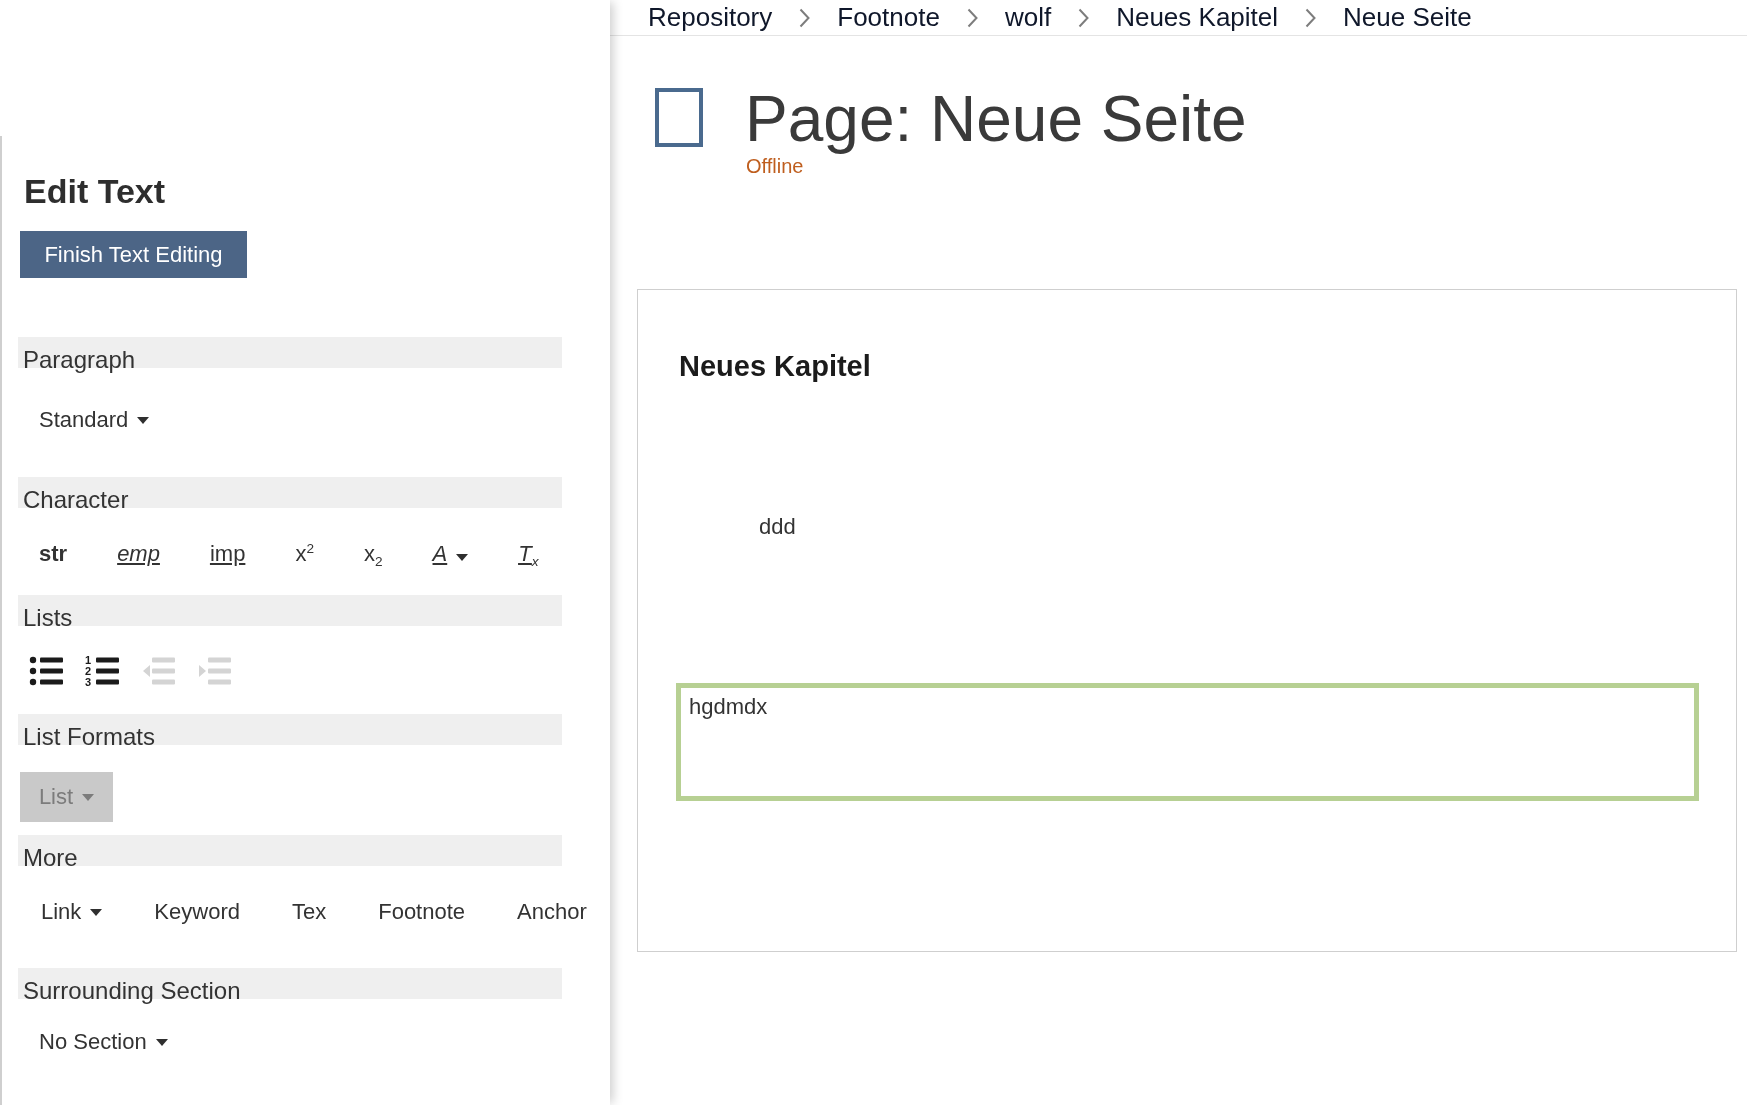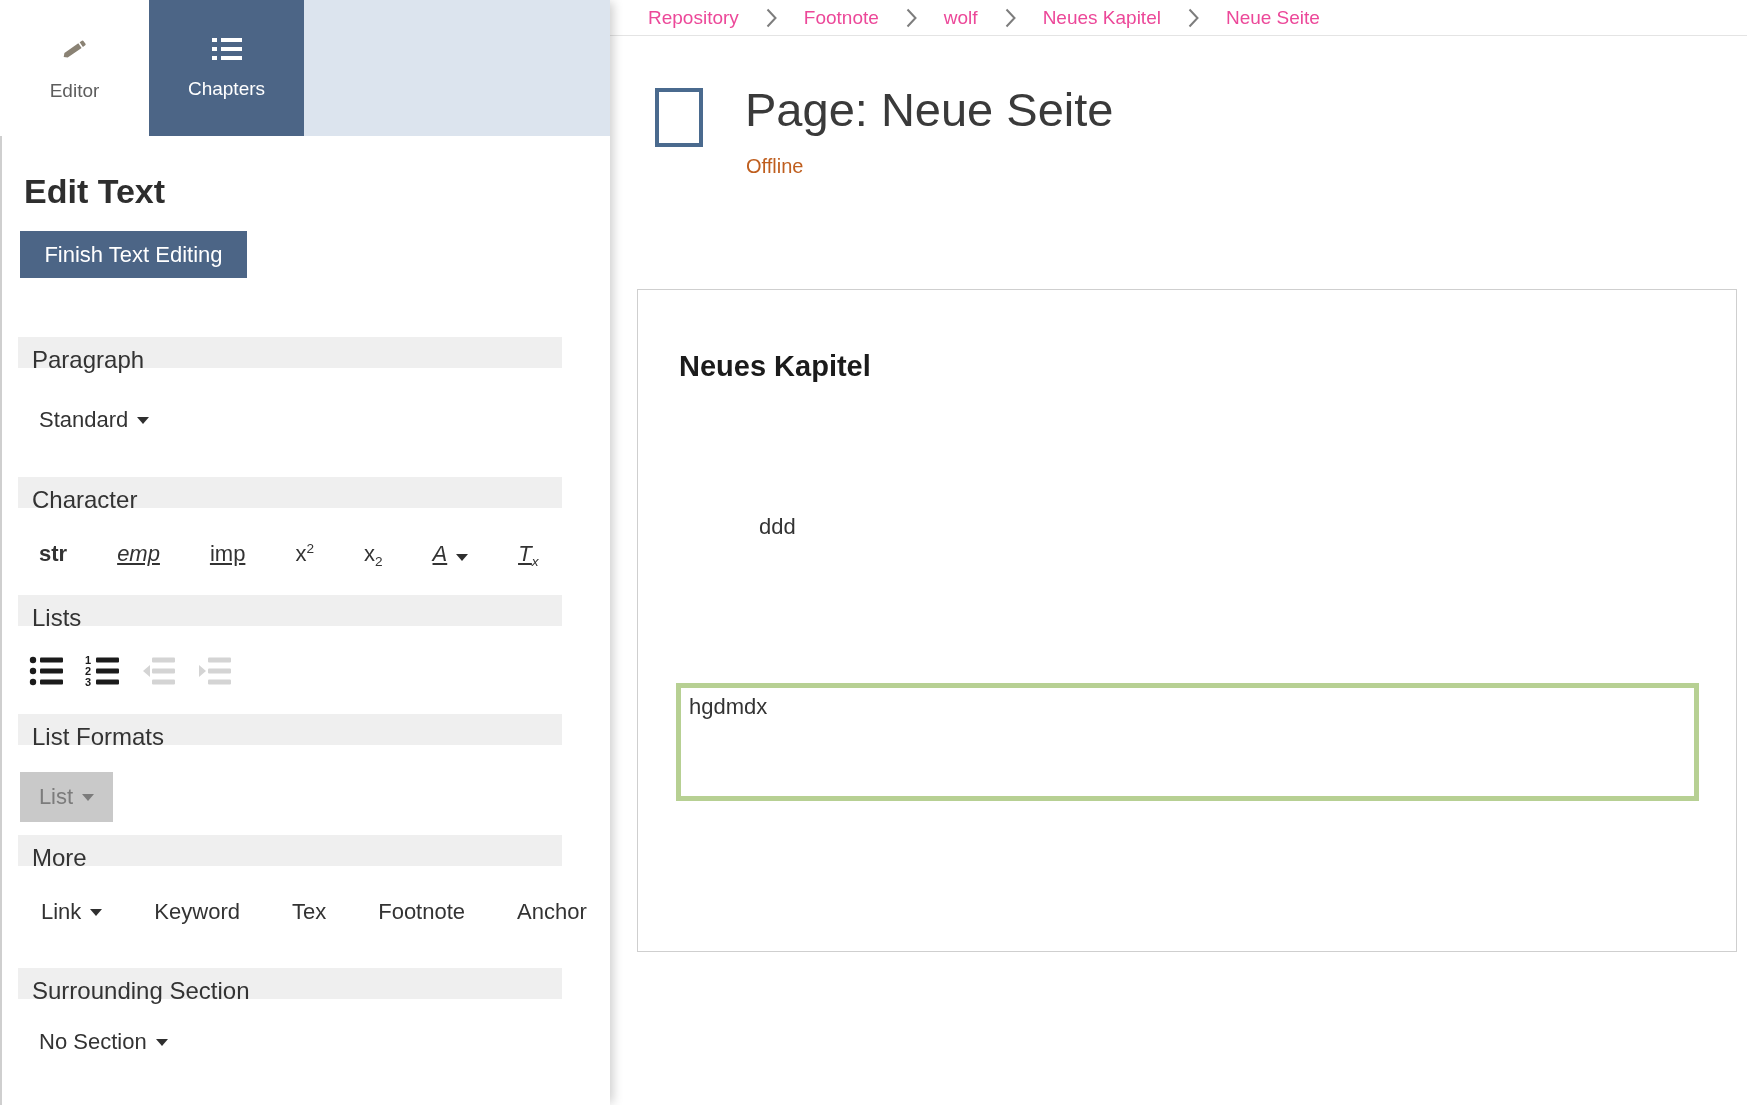--- a/index.html
+++ b/index.html
@@ -20,21 +20,21 @@
     align-items:center;justify-content:center;gap:12px;cursor:pointer;}
   .tab-editor{left:0;width:149px;background:#fff;color:#5d5d5d;}
   .tab-chapters{left:149px;width:155px;background:#4c6586;color:#fff;}
   .tab-label{font-size:19px;}
 
   .panel-title{position:absolute;left:24px;top:172px;font-size:34px;font-weight:700;color:#2e2e2e;margin:0;}
   .finish-btn{position:absolute;left:20px;top:231px;width:227px;height:47px;background:#4c6586;
     color:#fff;font-size:22px;text-align:center;}
 
   .bar{position:absolute;left:18px;width:544px;height:31px;background:#efefef;
-    font-size:24px;color:#333;line-height:46px;padding-left:14px;box-sizing:border-box;}
+    font-size:24px;color:#333;line-height:46px;padding-left:5px;box-sizing:border-box;}
   .bar-paragraph{top:337px;} .bar-character{top:477px;} .bar-lists{top:595px;}
   .bar-listformats{top:714px;} .bar-more{top:835px;} .bar-surrounding{top:968px;}
 
   .caret{display:inline-block;width:0;height:0;margin-left:9px;
     border-left:6px solid transparent;border-right:6px solid transparent;
     border-top:7px solid #2f2f2f;}
   .caret-gray{border-top-color:#7c7c7c;}
   .dd{display:inline-flex;align-items:center;font-size:22px;color:#333;}
   .dd-standard{position:absolute;left:36px;top:404px;}
   .dd-nosection{position:absolute;left:36px;top:1026px;}
@@ -51,65 +51,40 @@
   .list-btn{position:absolute;left:20px;top:772px;width:93px;height:50px;background:#c9c9c9;
     color:#7c7c7c;font-size:22px;display:inline-flex;align-items:center;justify-content:center;}
 
   .more-row{position:absolute;left:38px;top:896px;display:flex;gap:46px;align-items:baseline;font-size:22px;}
   .more-row button{font-size:22px;display:inline-flex;align-items:center;}
 
   
   .main{position:absolute;left:610px;top:0;width:1137px;height:1105px;background:#fff;}
   .breadcrumb{position:absolute;left:0;top:0;width:100%;height:36px;box-sizing:border-box;
     border-bottom:1px solid #e4e4e4;display:flex;align-items:center;padding-left:38px;gap:26px;background:#fff;}
-  .crumb{color:#ec4899;font-size:19px;text-decoration:none;cursor:pointer;}
+  .crumb{color:#0f172a;font-size:26px;text-decoration:none;cursor:pointer;}
   .crumb-sep{display:flex;align-items:center;}
 
   .page-icon{position:absolute;left:45px;top:88px;width:40px;height:51px;
     border:4px solid #4a6a8e;background:#fff;}
-  .page-title{position:absolute;left:135px;top:82px;font-size:47px;color:#3a3a3a;margin:0;font-weight:400;}
+  .page-title{position:absolute;left:135px;top:82px;font-size:64px;color:#3a3a3a;margin:0;font-weight:400;}
   .page-status{position:absolute;left:136px;top:155px;font-size:20px;color:#bf5e1e;}
 
   .card{position:absolute;left:27px;top:289px;width:1100px;height:663px;background:#fff;
     border:1px solid #cfcfcf;box-sizing:border-box;}
   .chapter-heading{position:absolute;left:41px;top:60px;font-size:29px;font-weight:700;color:#1b1b1b;margin:0;cursor:pointer;}
   .para-ddd{position:absolute;left:121px;top:224px;font-size:22px;cursor:pointer;}
   .editbox{position:absolute;left:38px;top:393px;width:1023px;height:118px;box-sizing:border-box;
     border:5px solid #b7d093;background:#fff;padding:6px 8px;font-size:22px;color:#333;cursor:text;}
 </style>
 </head>
 <body>
 
 <div class="left-panel">
 
-  <div class="tabbar">
-    <div class="tab tab-editor">
-      <span>
-        <svg width="26" height="30" viewBox="0 0 24 24" style="transform:rotate(10deg);">
-          <path fill="#8a8274" d="M3 17.25V21h3.75L17.81 9.94l-3.75-3.75L3 17.25zM20.71 7.04a1 1 0 0 0 0-1.41l-2.34-2.34a1 1 0 0 0-1.41 0l-1.83 1.83 3.75 3.75 1.83-1.83z"></path>
-        </svg>
-      </span>
-      <span class="tab-label">Editor</span>
-    </div>
-    <div class="tab tab-chapters">
-      <span>
-        <svg width="32" height="26" viewBox="0 0 32 26">
-          <g fill="#ffffff">
-            <rect x="1" y="2" width="5" height="4"></rect>
-              <rect x="10" y="2" width="21" height="4"></rect>
-            <rect x="1" y="11" width="5" height="4"></rect>
-              <rect x="10" y="11" width="21" height="4"></rect>
-            <rect x="1" y="20" width="5" height="4"></rect>
-              <rect x="10" y="20" width="21" height="4"></rect>
-          </g>
-        </svg>
-      </span>
-      <span class="tab-label">Chapters</span>
-    </div>
-  </div>
 
   <div class="left-edge"></div>
 
   <h1 class="panel-title">Edit Text</h1>
 
   <button class="finish-btn">Finish Text Editing</button>
 
   <div class="bar bar-paragraph">Paragraph</div>
 
   <button class="dd dd-standard">

